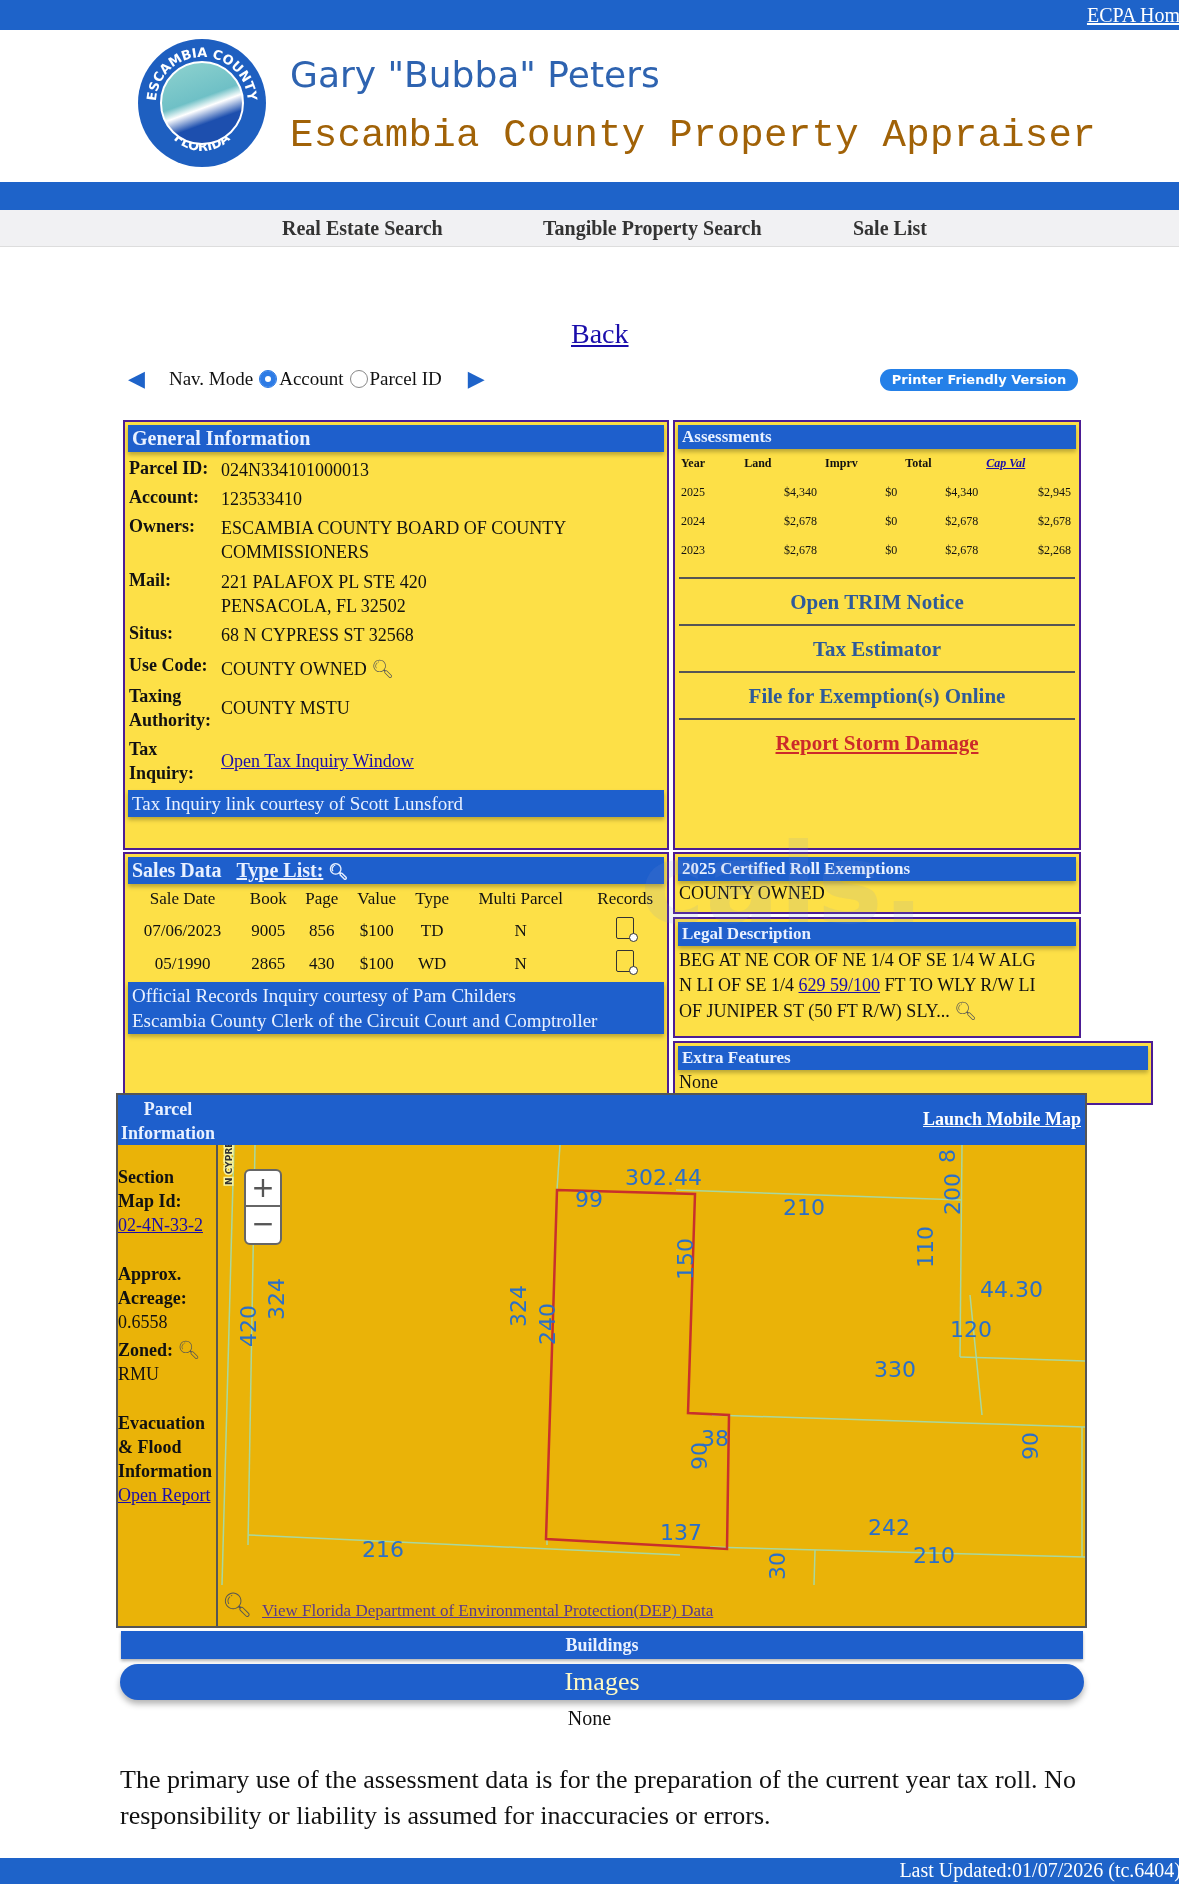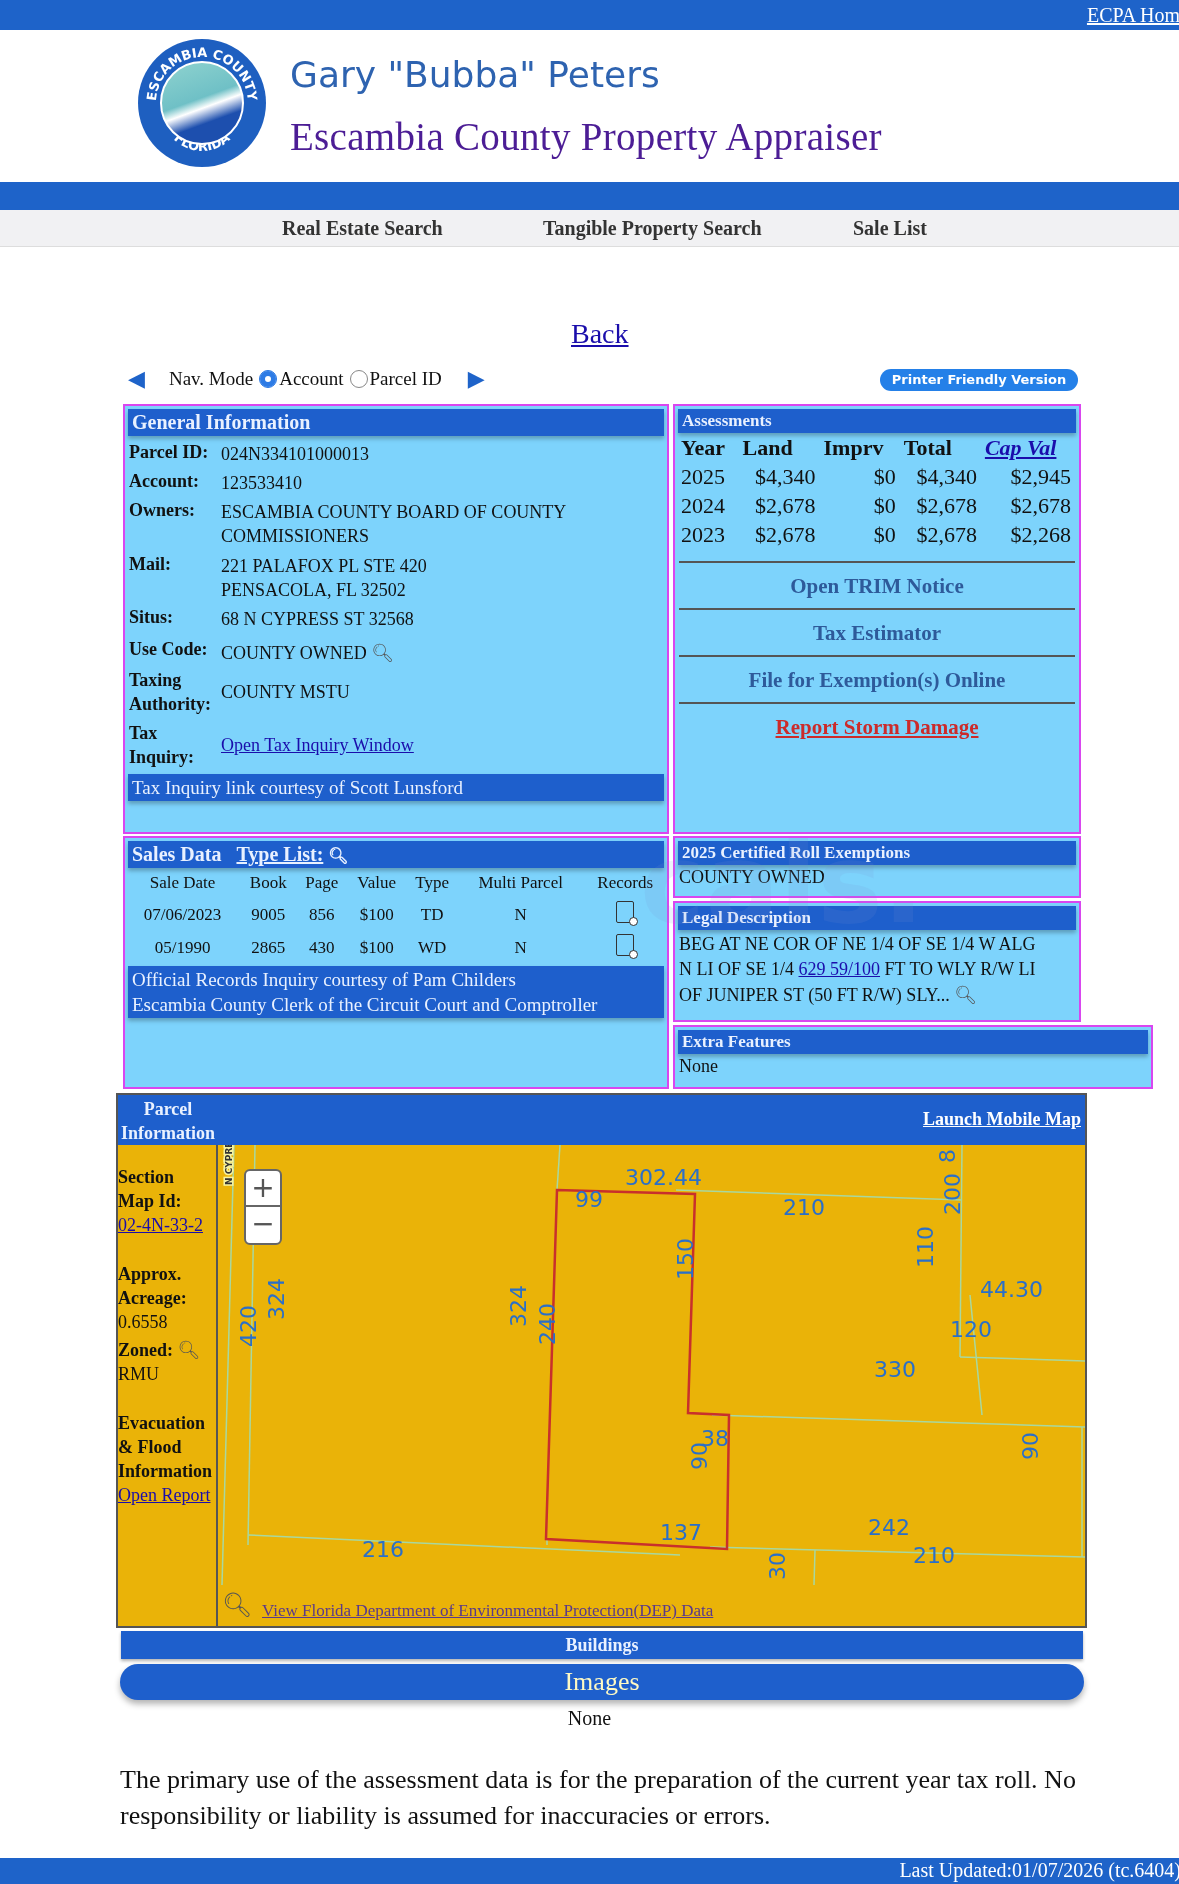--- a/index.html
+++ b/index.html
@@ -5,38 +5,38 @@
   * { box-sizing: border-box; }
   body { margin: 0; width: 1179px; height: 1884px; background: #fff; font-family: "Liberation Serif", serif; color: #111; position: relative; overflow: hidden; }
   a { color: #1a0dab; }
   .topbar { position: absolute; left: 0; top: 0; width: 1179px; height: 30px; background: #1e63c9; }
   .topbar a { position: absolute; right: -10px; top: 4px; color: #fff; font-size: 20px; text-decoration: underline; white-space: nowrap; }
   .header { position: absolute; left: 0; top: 30px; width: 1179px; height: 152px; background: #fff; }
   .logo { position: absolute; left: 138px; top: 9px; width: 128px; height: 128px; border-radius: 50%; background: #1e5fc0; }
   .logo .inner { position: absolute; left: 22px; top: 22px; width: 84px; height: 84px; border-radius: 50%; background: linear-gradient(160deg,#8fd3cf 0%, #6fc0c6 45%, #ffffff 55%, #1d4fae 70%); border: 2px solid #fff; }
   .logo .ring { position:absolute; left:0; top:0; width:128px; height:128px; }
   .h-name { position: absolute; left: 290px; top: 24px; font-family: "DejaVu Sans", sans-serif; font-size: 36px; color: #2e63b0; }
-  .h-title { position: absolute; left: 290px; top: 84px; font-family: Liberation Serif, serif; font-size: 39px; color: #4c1d95; letter-spacing: 0.3px; }
+  .h-title { position: absolute; left: 290px; top: 84px; font-family: Liberation Mono, monospace; font-size: 39px; color: #a16207; letter-spacing: 0.3px; }
   .bluebar { position: absolute; left: 0; top: 182px; width: 1179px; height: 28px; background: #1e63c9; }
   .navbar { position: absolute; left: 0; top: 210px; width: 1179px; height: 37px; background: #f1f1f3; border-bottom: 1px solid #ddd; }
   .navbar a { position: absolute; top: 7px; font-weight: bold; color: #333; text-decoration: none; font-size: 20px; }
   .back { position: absolute; left: 571px; top: 318px; font-size: 28px; color: #1a0dab; text-decoration: underline; }
   .navmode { position: absolute; left: 128px; top: 366px; font-size: 19px; display: flex; align-items: center; }
   .arrow { color: #1e63c9; font-size: 22px; }
   .radio { display:inline-block; width:18px; height:18px; border-radius:50%; border:1.5px solid #888; margin: 0 2px 0 6px; vertical-align: middle; }
   .radio.on { background:#2d7be5; border-color:#2d7be5; box-shadow: inset 0 0 0 5px #2d7be5, inset 0 0 0 9px #fff; }
   .printer { position: absolute; left: 880px; top: 369px; width: 198px; height: 22px; border-radius: 12px; background: #2480e8; color: #fff; font-family: "DejaVu Sans", sans-serif; font-weight: bold; font-size: 13px; text-align: center; line-height: 22px; }
-  .panel { position: absolute; border: 2px solid #d946ef; background: #7dd3fc; }
+  .panel { position: absolute; border: 2px solid #4c1d95; background: #fde047; margin-top: 16px; }
   .phead { background: #1e5fcc; color: #e9f1ff; font-weight: bold; font-size: 20px; padding: 2px 4px; box-shadow: 0 3px 4px rgba(0,0,0,0.25); }
   .phead.sm { font-size: 17px; }
   .gi-row { position: absolute; left: 4px; font-size: 18px; }
   .gi-row .lbl { position: absolute; left: 0; font-weight: bold; width: 90px; }
   .gi-row .val { position: absolute; left: 92px; white-space: nowrap; line-height: 24px; }
   .courtesy { background: #1e5fcc; color: #e9f1ff; font-size: 19px; padding: 1px 4px; line-height: 25px; box-shadow: 0 3px 4px rgba(0,0,0,0.25); }
-  table.assess { border-collapse: collapse; font-size: 22px; }
+  table.assess { border-collapse: collapse; font-size: 12px; }
   table.assess th, table.assess td { padding: 0 4px; height: 29px; }
   .linkrow { text-align: center; color: #2e5a9a; font-weight: bold; font-size: 21px; border-bottom: 2px solid #555; height: 47px; line-height: 47px; margin: 0 4px; }
   .linkrow.red { color: #cc2a2a; text-decoration: underline; border-bottom: none; }
   table.sales { border-collapse: collapse; font-size: 17px; width: 100%; }
   table.sales th { font-weight: normal; height: 30px; }
   table.sales td { text-align: center; height: 33px; }
   .doc-icon { display:inline-block; width: 18px; height: 22px; border: 1.5px solid #333; border-radius: 2px; position: relative; }
   .doc-icon::after { content:""; position:absolute; right:-5px; bottom:-4px; width:7px; height:7px; border:1.5px solid #333; border-radius:50%; background:#fff; }
   .map-wrap { position: absolute; left: 116px; top: 1093px; width: 971px; height: 535px; border: 2px solid #555; background: #eab308; }
   .map-head { position: absolute; left: 0; top: 0; width: 967px; height: 50px; background: #1e5fcc; }

